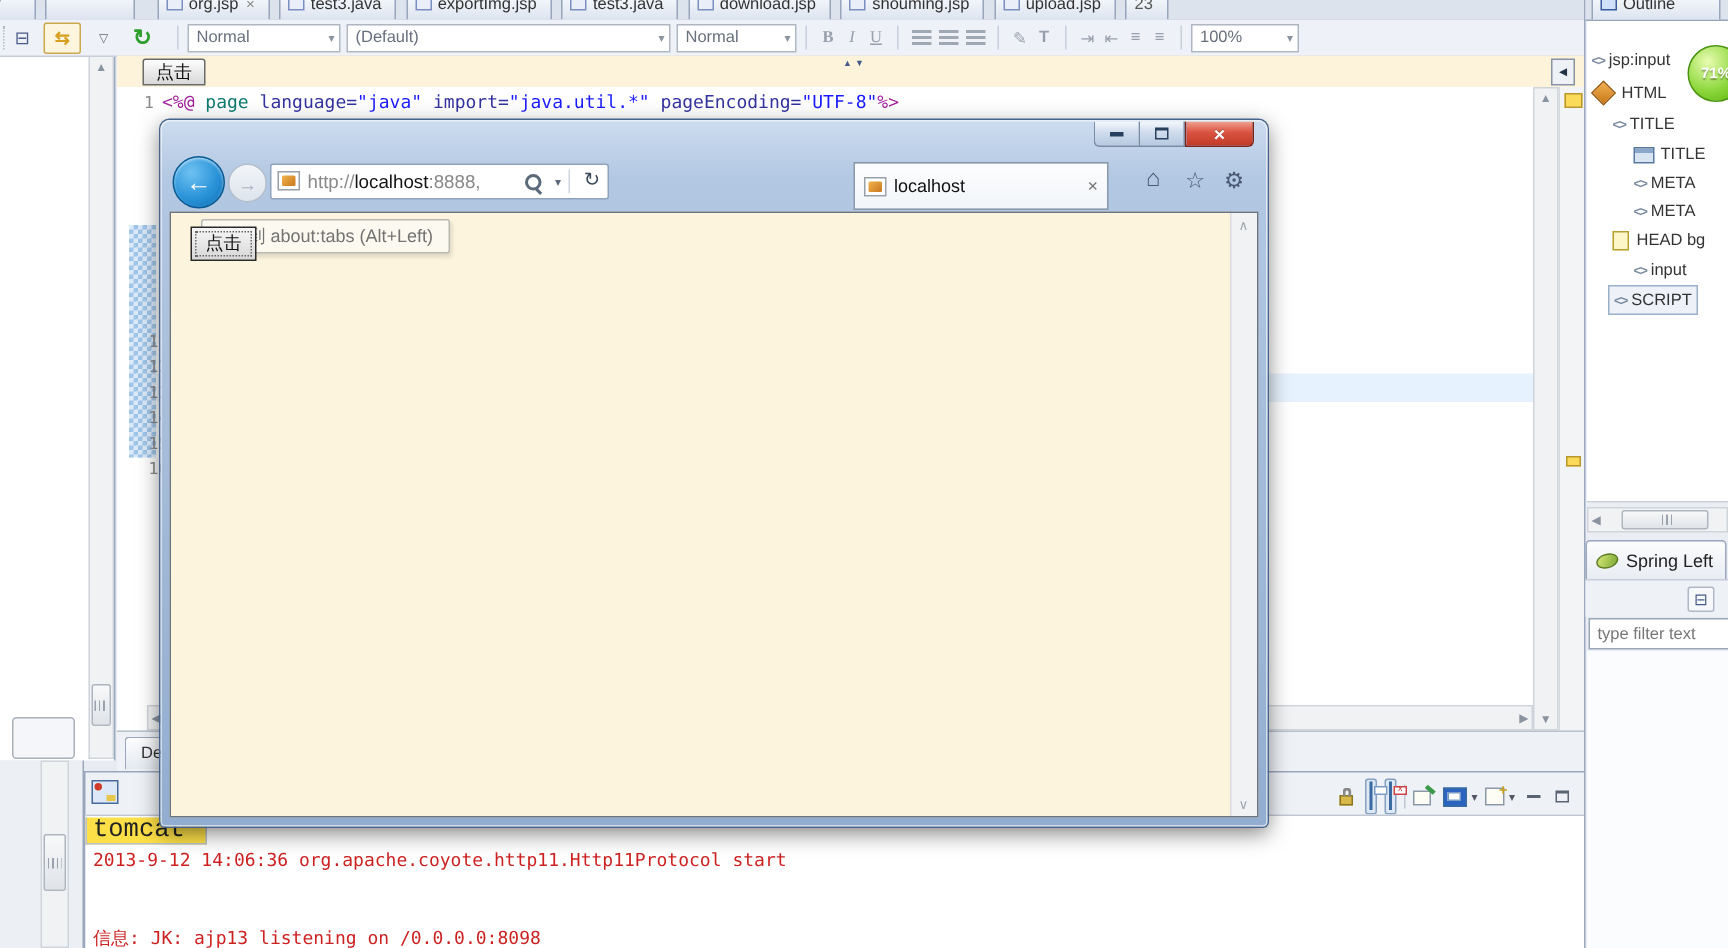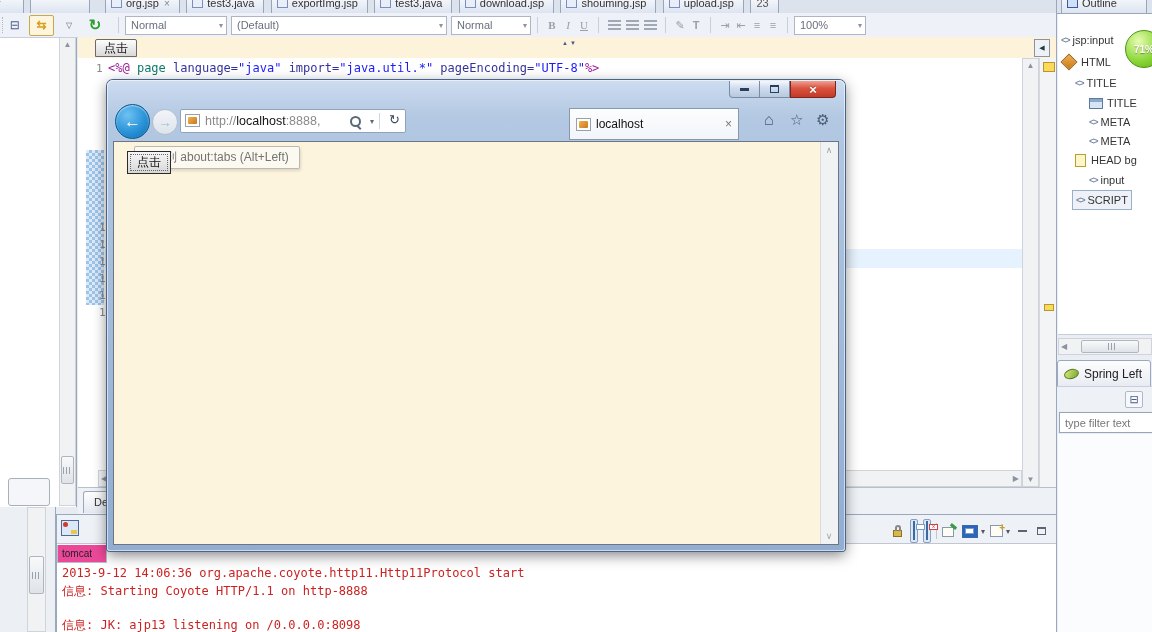--- a/index.html
+++ b/index.html
@@ -48,21 +48,21 @@
   .overview{left:1039px;top:58px;width:17px;height:429px;background:#f3f4f6;border-left:1px solid #d4d8de;box-sizing:border-box;}
   .ymark{position:absolute;background:#fada58;border:1px solid #b8962e;}
 
   
   .btmstrip{left:78px;top:487px;width:978px;height:27px;background:#eef1f6;border-top:1px solid #b8c0cc;}
   .viewtab{position:absolute;left:5px;top:3px;height:21px;line-height:21px;padding:0 10px;border:1px solid #9aa7bd;border-bottom:none;border-radius:3px 3px 0 0;background:linear-gradient(#fdfdfe,#e4e9f0);font-size:11px;color:#333;}
 
   
   .console{left:56px;top:514px;width:1000px;height:118px;background:#eef1f6;border-top:1px solid #9aa7bd;border-left:1px solid #9aa7bd;box-sizing:border-box;}
   .conbody{position:absolute;left:0px;top:28px;right:0;bottom:0;background:#fff;border-top:1px solid #c0c6d2;}
-  .contab{position:absolute;left:0;top:1px;height:17px;line-height:17px;padding:0 14px 0 4px;border:1px solid #b8c0cc;border-top:none;font-size:10px;color:#222;background:#ec4899;}
+  .contab{position:absolute;left:0;top:1px;height:17px;line-height:17px;padding:0 14px 0 4px;border:1px solid #b8c0cc;border-top:none;font-size:17px;color:#222;background:#fde047;font-family:Liberation Mono, monospace;}
   .conline{position:absolute;left:5px;font-family:"DejaVu Sans Mono",monospace;font-size:12px;color:#cc2222;white-space:nowrap;}
   .conicons{position:absolute;right:8px;top:4px;display:flex;align-items:center;gap:5px;}
   .monico{width:14px;height:11px;border:1px solid #3a6aa0;background:#cfe4fa;position:relative;}
   .monico .bub{position:absolute;left:2px;top:2px;width:7px;height:4px;background:#fff;border:1px solid #7a9cc4;}
   .press{border:1px solid #88a0c0;background:#dce8f5;border-radius:2px;padding:2px;}
   .conmm{color:#5a6472;font-size:9px;}
 
   
   .ltree{left:0;top:38px;width:77px;height:469px;background:#fff;border-right:1px solid #9aa7bd;box-sizing:border-box;}
   .lbotpanel{left:0;top:507px;width:56px;height:125px;background:#eceff4;border-right:1px solid #9aa7bd;box-sizing:border-box;}
@@ -272,21 +272,20 @@
       <span class="ic conmm" style="width:14px;">
           <span class="minbar" style="background:#5a6472;height:2px;"></span>
         </span>
       <span class="ic conmm" style="width:14px;">
           <span class="maxbox" style="border-color:#5a6472;"></span>
         </span>
     </div>
     <div class="conbody">
       <span class="contab">tomcat</span>
       <div class="conline" style="top:22px;">2013-9-12 14:06:36 org.apache.coyote.http11.Http11Protocol start</div>
-      <div class="conline" style="top:39px;">信息: Starting Coyote HTTP/1.1 on http-8888</div>
       <div class="conline" style="top:73px;">信息: JK: ajp13 listening on /0.0.0.0:8098</div>
     </div>
   </div>
 
   <div class="abs rside">
     <div class="rstrip">
       <span class="cut-tab" style="margin-left:4px;width:70px;"><span class="jico" style="background:#cfe0f8;border-color:#3a5c9c;"></span><span>Outline</span></span>
     </div>
     <div class="outpanel">
       <div class="orow" style="left:3px;top:17px;">

